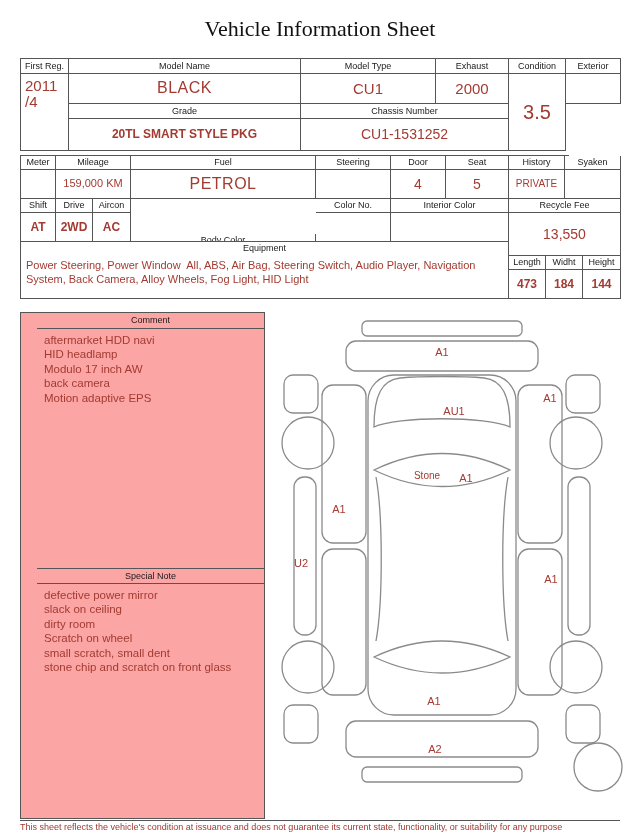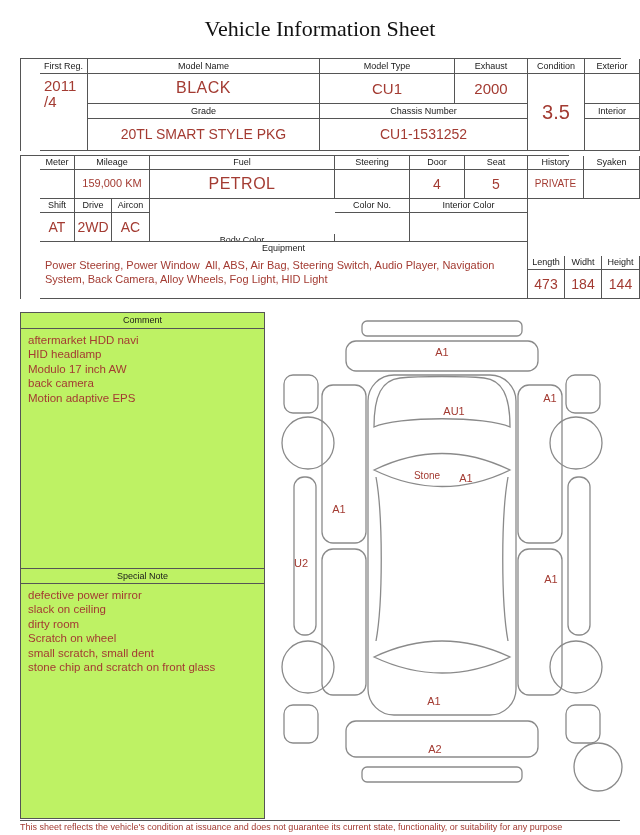--- a/index.html
+++ b/index.html
@@ -4,41 +4,41 @@
 <style>
   * { box-sizing: border-box; margin: 0; padding: 0; }
   html, body { background: #ffffff; }
   body { width: 640px; height: 835px; font-family: "Liberation Sans", sans-serif; }
   .sheet { position: relative; width: 640px; height: 835px; background: #fff; overflow: hidden; }
 
   .title { position: absolute; top: 16px; left: 0; width: 100%; text-align: center;
            font-family: "Liberation Serif", serif; font-size: 22px; color: #111; }
 
   
-  .tbl { position: absolute; border-left: 1px solid #555; border-top: 1px solid #555; display: grid; background: #fff; padding-left: 19px; }
+  .tbl { position: absolute; border-left: 1px solid #555; border-top: 1px solid #555; display: grid; background: #fff; }
   .cell { border-right: 1px solid #555; border-bottom: 1px solid #555; display: flex; flex-direction: column; overflow: hidden; }
   .lbl { height: 15px; line-height: 14px; border-bottom: 1px solid #555; font-size: 9px; color: #1a1a1a; text-align: center; flex: none; }
   .lbl.noline { border-bottom: none; }
   .val { flex: 1; display: flex; align-items: center; justify-content: center;
          color: #a33b32; text-align: center; line-height: 1.05; }
   .v20 { font-size: 20px; } .v16 { font-size: 16px; letter-spacing: .5px; }
-  .v15 { font-size: 15px; } .v14 { font-size: 14px; } .v13 { font-size: 14px; }
+  .v15 { font-size: 15px; } .v14 { font-size: 14px; } .v13 { font-size: 12px; font-weight: bold; }
   .v11 { font-size: 11px; } .v10 { font-size: 10px; }
   .v-firstreg { font-size: 15px; justify-content: flex-start; align-items: flex-start;
                 padding: 4px 2px 0 4px; white-space: pre-line; text-align: left; }
   .v-equip { font-size: 11px; align-items: flex-start; justify-content: flex-start;
              text-align: left; padding: 2px 5px; line-height: 1.3; white-space: pre-wrap; }
 
   .b2 { display: flex; }
   .b2grid { display: grid; }
   .b2 .lbl { height: 14px; line-height: 13px; }
 
   
   .combox { position: absolute; left: 20px; top: 312px; width: 245px; height: 507px;
-            border: 1px solid #555; background: #bef264; }
+            border: 1px solid #555; background: #fca5a5; padding-left: 16px; }
   .box-hdr { height: 16px; line-height: 15px; font-size: 9px; color: #1a1a1a;
              text-align: center; border-bottom: 1px solid #555; }
   .box-hdr.mid { border-top: 1px solid #555; }
   .box-lines { padding: 4px 7px; color: #a33b32; font-size: 11.5px; line-height: 1.25; }
   .comment-lines { height: 239px; }
 
   
   .diagram { position: absolute; left: 264px; top: 315px; width: 368px; height: 500px; }
   .diagram svg { position: absolute; left: 0; top: 0; }
   .dmg { position: absolute; transform: translate(-50%, -50%); color: #a33b32;
@@ -85,24 +85,20 @@
       <div class="val v13"></div>
     </div>
     <div class="cell" style="grid-area:3/2/5/3;">
       <div class="lbl">Grade</div>
       <div class="val v13">20TL SMART STYLE PKG</div>
     </div>
     <div class="cell" style="grid-area:3/3/5/5;">
       <div class="lbl">Chassis Number</div>
       <div class="val v14">CU1-1531252</div>
     </div>
-    <div class="cell" style="grid-area:3/6/5/7;">
-      <div class="lbl">Interior</div>
-      <div class="val v13"></div>
-    </div>
   </div>
 
   <div class="tbl b2" style="left:20px; top:155px; width:549px; height:144px; display:flex;">
     <div class="b2grid" style="width:488px; grid-template-columns:35px 37px 38px 185px 75px 55px 63px;
                 grid-template-rows:14px 29px 14px 29px 14px 43px;">
       <div class="cell" style="grid-area:1/1/3/2;">
         <div class="lbl">Meter</div>
         <div class="val v11"></div>
       </div>
       <div class="cell" style="grid-area:1/2/3/4;">
@@ -156,20 +152,24 @@
     </div>
     <div class="b2grid" style="width:112px; grid-template-columns:37px 19px 18px 38px;
                 grid-template-rows:14px 29px 14px 43px 14px 29px;">
       <div class="cell" style="grid-area:1/1/3/3;">
         <div class="lbl">History</div>
         <div class="val v10">PRIVATE</div>
       </div>
       <div class="cell" style="grid-area:1/3/3/5;">
         <div class="lbl">Syaken</div>
         <div class="val v10"></div>
+      </div>
+      <div class="cell" style="grid-area:3/1/5/5;">
+        <div class="lbl">Recycle Fee</div>
+        <div class="val v14">13,550</div>
       </div>
       <div class="cell" style="grid-area:5/1/7/2;">
         <div class="lbl">Length</div>
         <div class="val v13">473</div>
       </div>
       <div class="cell" style="grid-area:5/2/7/4;">
         <div class="lbl">Widht</div>
         <div class="val v13">184</div>
       </div>
       <div class="cell" style="grid-area:5/4/7/5;">

